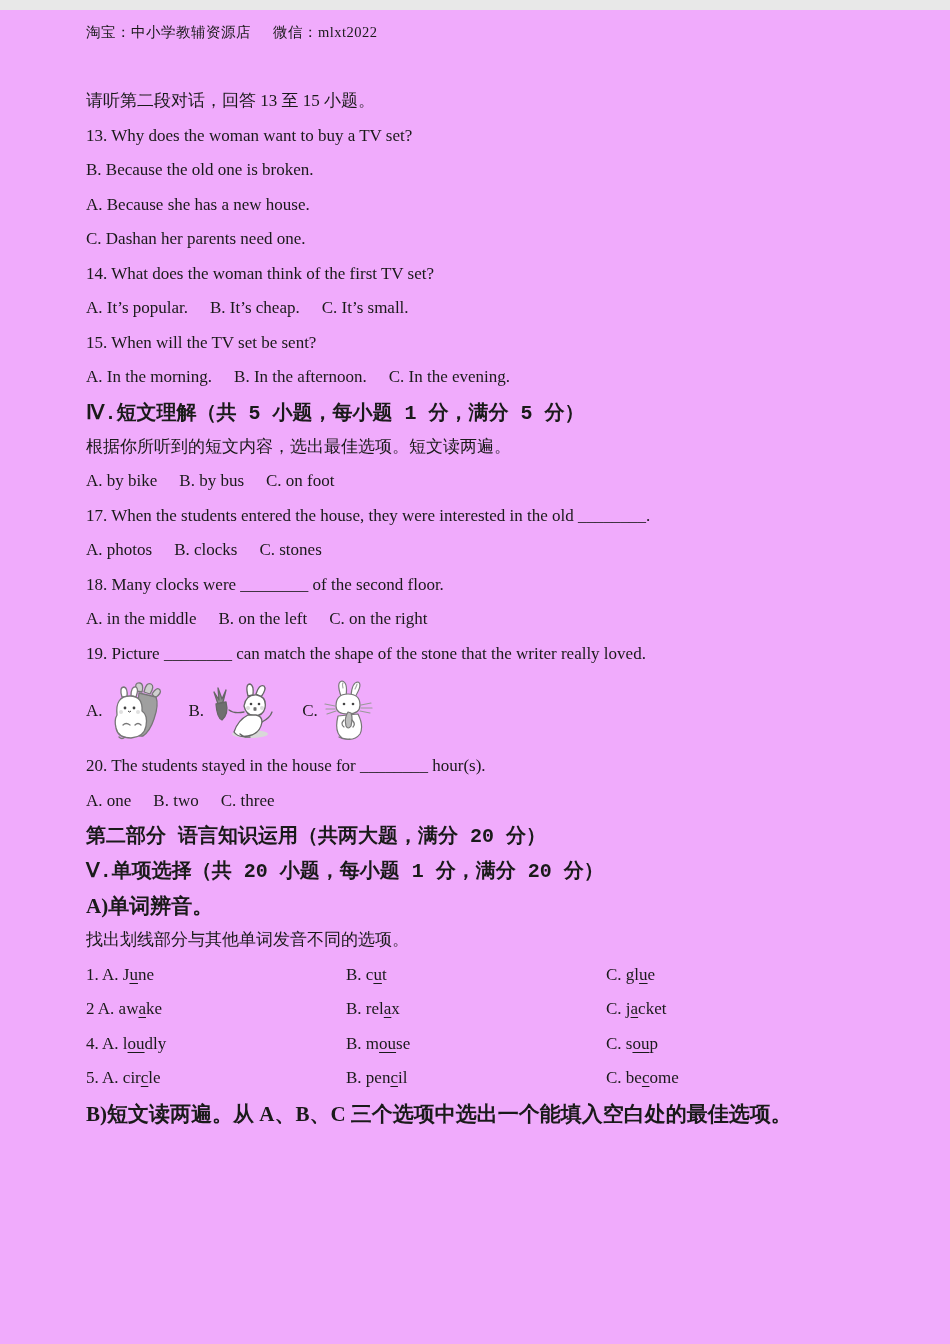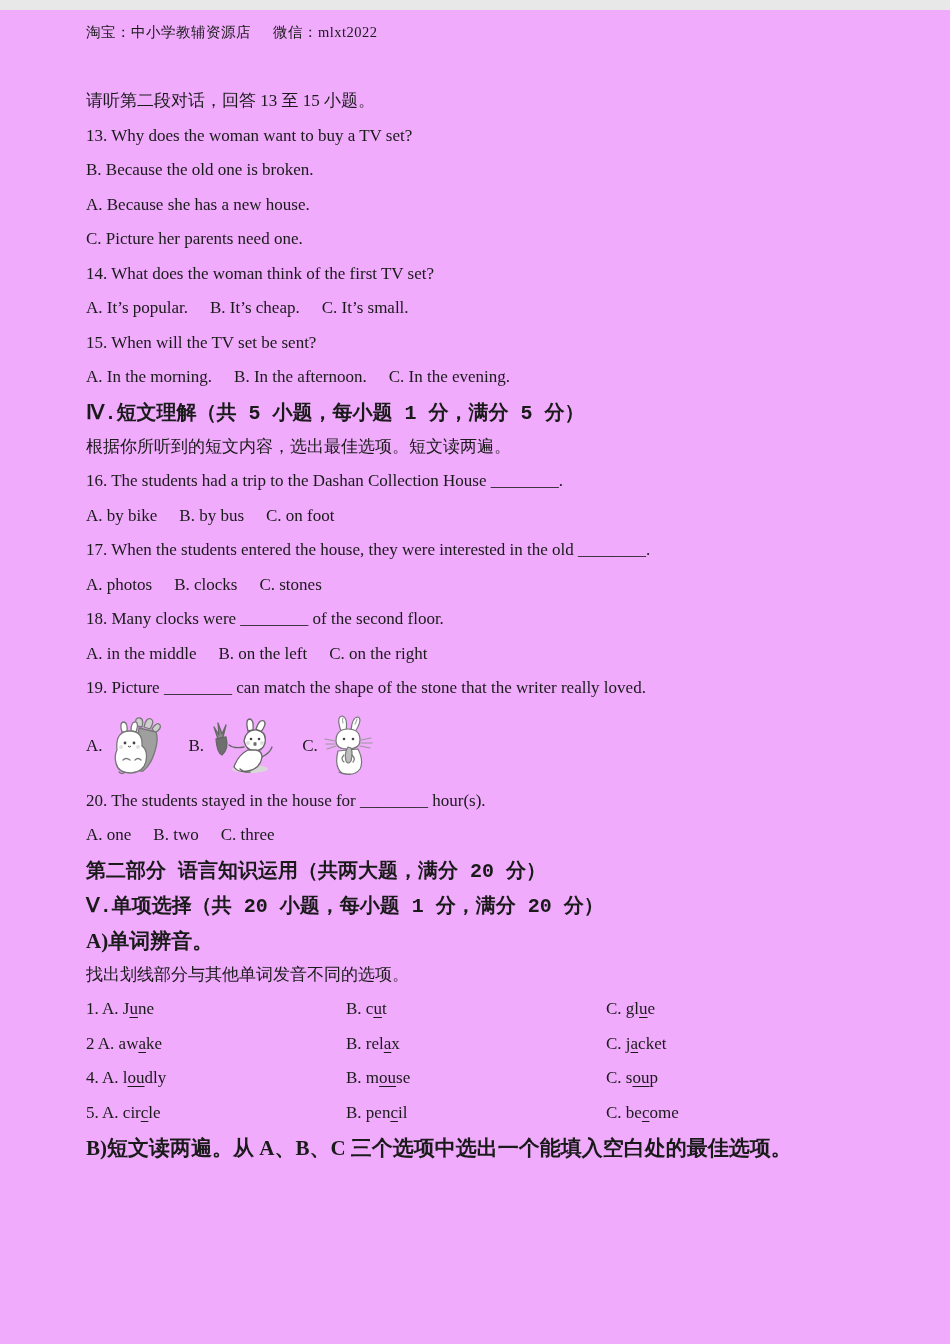--- a/index.html
+++ b/index.html
@@ -70,32 +70,31 @@
 
 <div class="page">
 
   <p class="doc-header"><span>淘宝：中小学教辅资源店</span><span class="gap"></span><span>微信：mlxt2022</span></p>
 
   <p class="line cn">请听第二段对话，回答 13 至 15 小题。</p>
 
   <p class="line">13. Why does the woman want to buy a TV set?</p>
   <p class="line">B. Because the old one is broken.</p>
   <p class="line">A. Because she has a new house.</p>
-  <p class="line">C. Picture her parents need one.</p>
+  <p class="line">C. Dashan her parents need one.</p>
 
   <p class="line">14. What does the woman think of the first TV set?</p>
   <p class="line"><span class="opt">A. It’s popular.</span><span class="opt">B. It’s cheap.</span><span class="opt">C. It’s small.</span></p>
 
   <p class="line">15. When will the TV set be sent?</p>
   <p class="line"><span class="opt">A. In the morning.</span><span class="opt">B. In the afternoon.</span><span class="opt">C. In the evening.</span></p>
 
   <p class="h-cn">Ⅳ.短文理解（共 5 小题，每小题 1 分，满分 5 分）</p>
   <p class="line cn">根据你所听到的短文内容，选出最佳选项。短文读两遍。</p>
 
-  <p class="line">16. The students had a trip to the Dashan Collection House ________.</p>
   <p class="line"><span class="opt">A. by bike</span><span class="opt">B. by bus</span><span class="opt">C. on foot</span></p>
 
   <p class="line">17. When the students entered the house, they were interested in the old ________.</p>
   <p class="line"><span class="opt">A. photos</span><span class="opt">B. clocks</span><span class="opt">C. stones</span></p>
 
   <p class="line">18. Many clocks were ________ of the second floor.</p>
   <p class="line"><span class="opt">A. in the middle</span><span class="opt">B. on the left</span><span class="opt">C. on the right</span></p>
 
   <p class="line">19. Picture ________ can match the shape of the stone that the writer really loved.</p>
 

